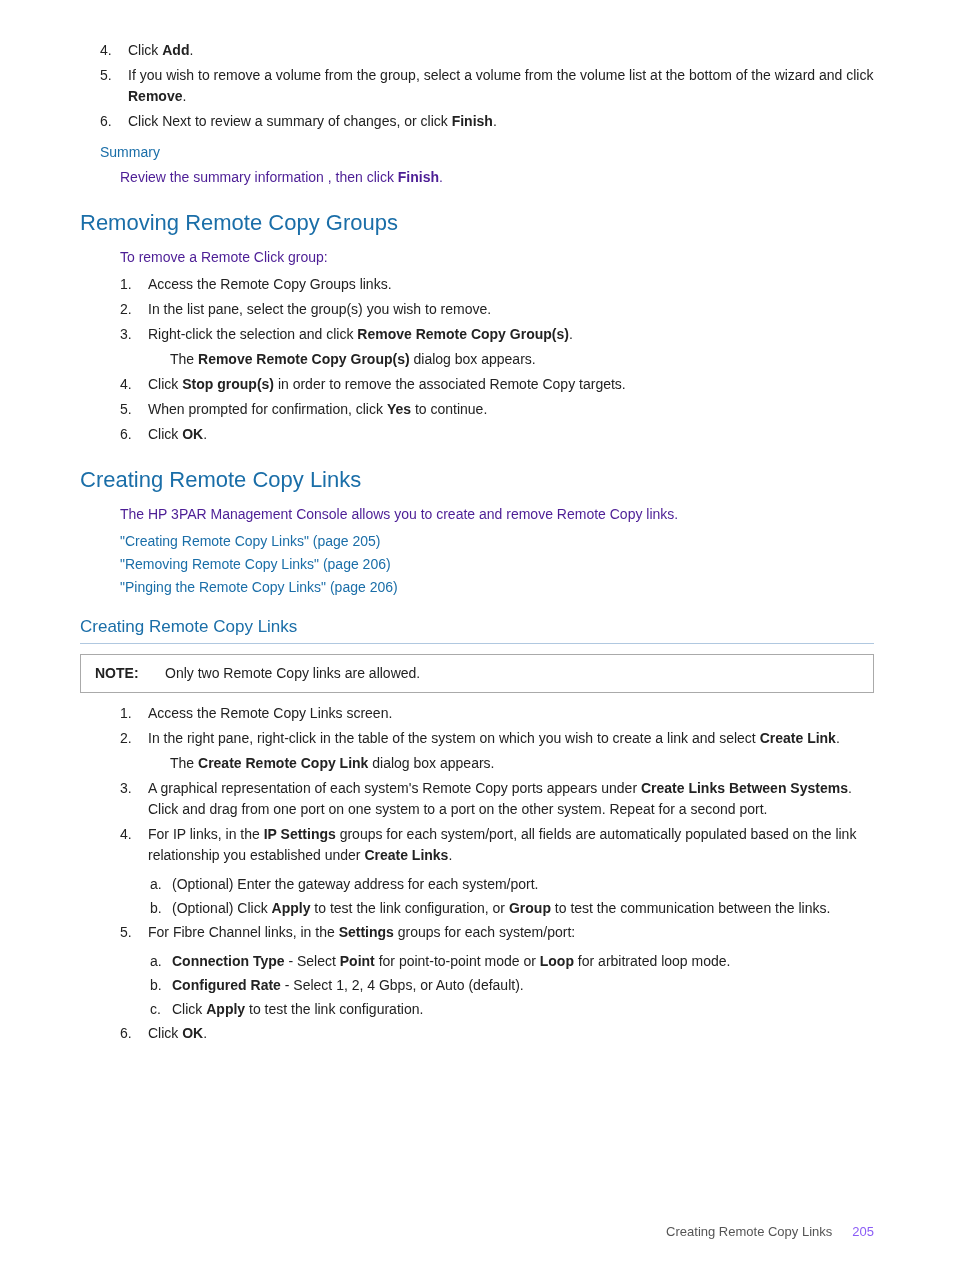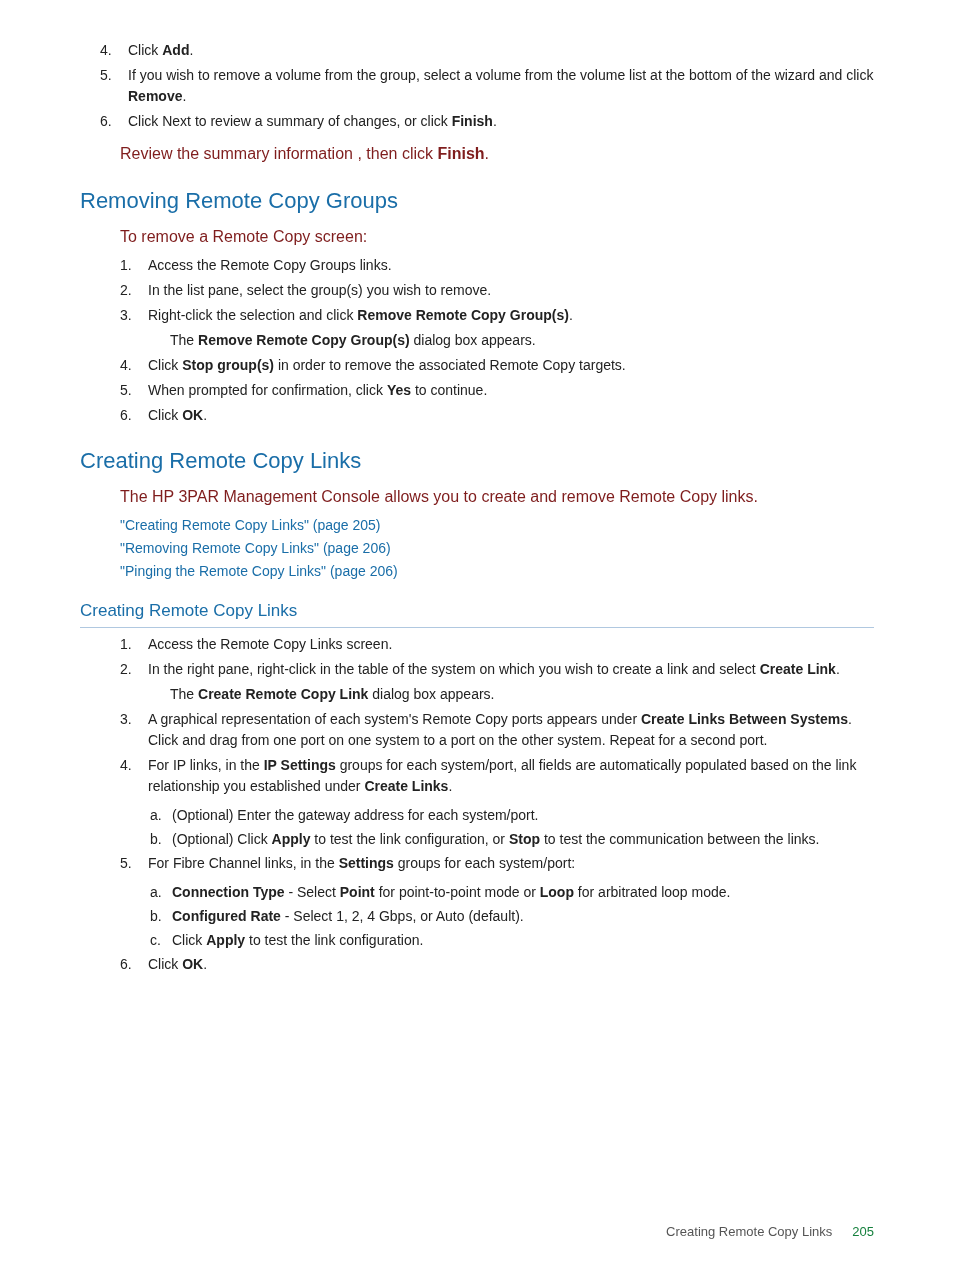--- a/index.html
+++ b/index.html
@@ -67,22 +67,22 @@
     }
     .section-title-small {
       color: #1a6ea8;
       font-size: 14px;
       font-weight: normal;
       margin: 10px 0 4px 20px;
     }
     .body-text {
       margin-left: 40px;
       margin-bottom: 6px;
-      font-size: 16px;
-      color: #7f1d1d;
+      font-size: 14px;
+      color: #4c1d95;
     }
     .link-text {
       color: #1a6ea8;
       text-decoration: none;
       display: block;
       margin-left: 40px;
       font-size: 14px;
       margin-bottom: 2px;
     }
     b, strong {
@@ -113,21 +113,21 @@
       font-size: 13px;
       color: #555;
       display: flex;
       align-items: center;
       gap: 20px;
     }
     .footer-page-title {
       color: #555;
     }
     .footer-page-num {
-      color: #15803d;
+      color: #8b5cf6;
     }
     .indent-list {
       margin-left: 40px;
     }
     .indent-list .numbered-list li {
       padding-left: 0;
     }
   </style>
 </head>
 <body>
@@ -143,26 +143,27 @@
       <span class="num">5.</span>
       <span class="content">If you wish to remove a volume from the group, select a volume from the volume list at the bottom of the wizard and click <b>Remove</b>.</span>
     </li>
     <li>
       <span class="num">6.</span>
       <span class="content">Click Next to review a summary of changes, or click <b>Finish</b>.</span>
     </li>
   </ul>
 
   <div style="margin-top:10px;">
+    <div class="section-title-small">Summary</div>
     <p class="body-text">Review the summary information , then click <b>Finish</b>.</p>
   </div>
 
   <div style="margin-top:12px;">
     <h2 class="section-title-blue-large">Removing Remote Copy Groups</h2>
-    <p class="body-text">To remove a Remote Copy screen:</p>
+    <p class="body-text">To remove a Remote Click group:</p>
     <div class="indent-list">
       <ul class="numbered-list">
         <li>
           <span class="num">1.</span>
           <span class="content">Access the Remote Copy Groups links.</span>
         </li>
         <li>
           <span class="num">2.</span>
           <span class="content">In the list pane, select the group(s) you wish to remove.</span>
         </li>
@@ -193,20 +194,24 @@
     <h2 class="section-title-blue-large">Creating Remote Copy Links</h2>
     <p class="body-text">The HP 3PAR Management Console allows you to create and remove Remote Copy links.</p>
     <a class="link-text" href="#">"Creating Remote Copy Links" (page 205)</a>
     <a class="link-text" href="#">"Removing Remote Copy Links" (page 206)</a>
     <a class="link-text" href="#">"Pinging the Remote Copy Links" (page 206)</a>
   </div>
 
   <div style="margin-top:16px;">
     <h3 class="section-title-blue-medium">Creating Remote Copy Links</h3>
 
+    <div class="note-box">
+      <span class="note-label">NOTE:</span>
+      <span class="note-content">Only two Remote Copy links are allowed.</span>
+    </div>
 
 
     <div class="indent-list">
       <ul class="numbered-list">
         <li>
           <span class="num">1.</span>
           <span class="content">Access the Remote Copy Links screen.</span>
         </li>
         <li>
           <span class="num">2.</span>
@@ -225,21 +230,21 @@
         </li>
       </ul>
 
       <ul class="alpha-list">
         <li>
           <span class="alpha">a.</span>
           <span class="content">(Optional) Enter the gateway address for each system/port.</span>
         </li>
         <li>
           <span class="alpha">b.</span>
-          <span class="content">(Optional) Click <b>Apply</b> to test the link configuration, or <b>Stop</b> to test the communication between the links.</span>
+          <span class="content">(Optional) Click <b>Apply</b> to test the link configuration, or <b>Group</b> to test the communication between the links.</span>
         </li>
       </ul>
       <ul class="numbered-list">
         <li>
           <span class="num">5.</span>
           <span class="content">For Fibre Channel links, in the <b>Settings</b> groups for each system/port:</span>
         </li>
       </ul>
 
       <ul class="alpha-list">

